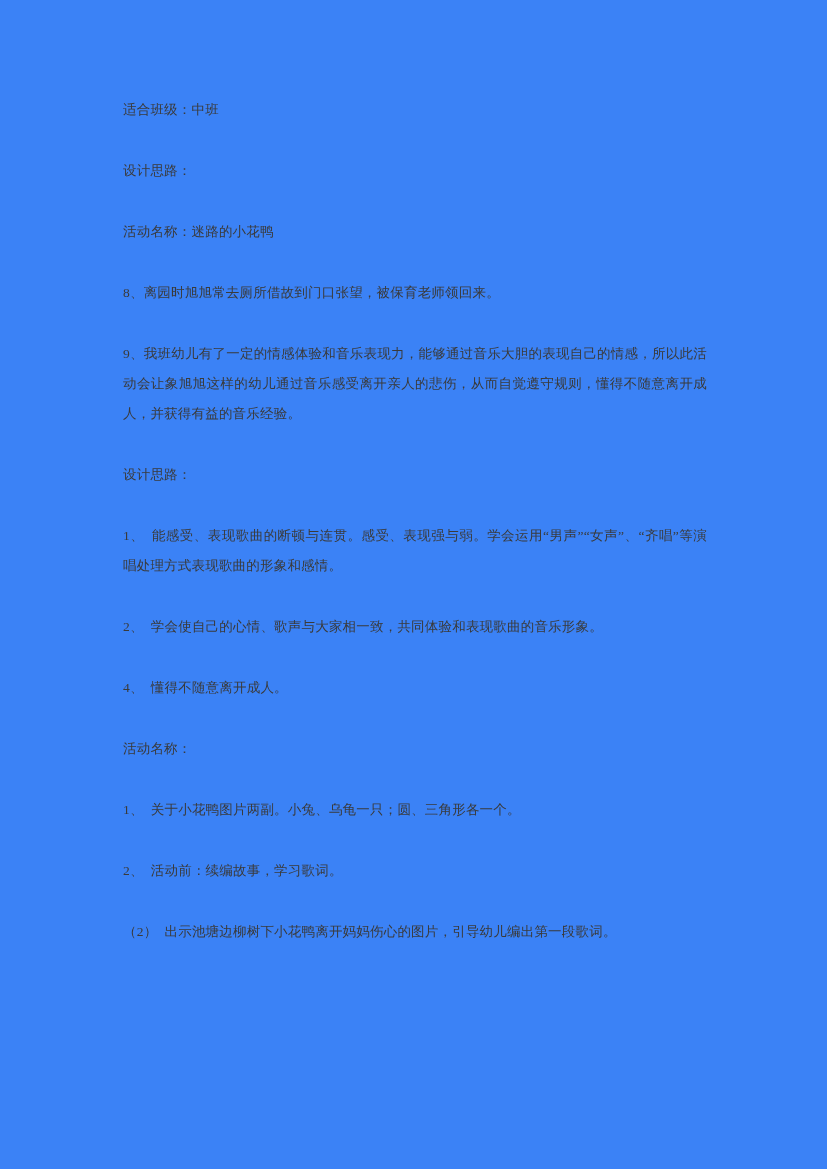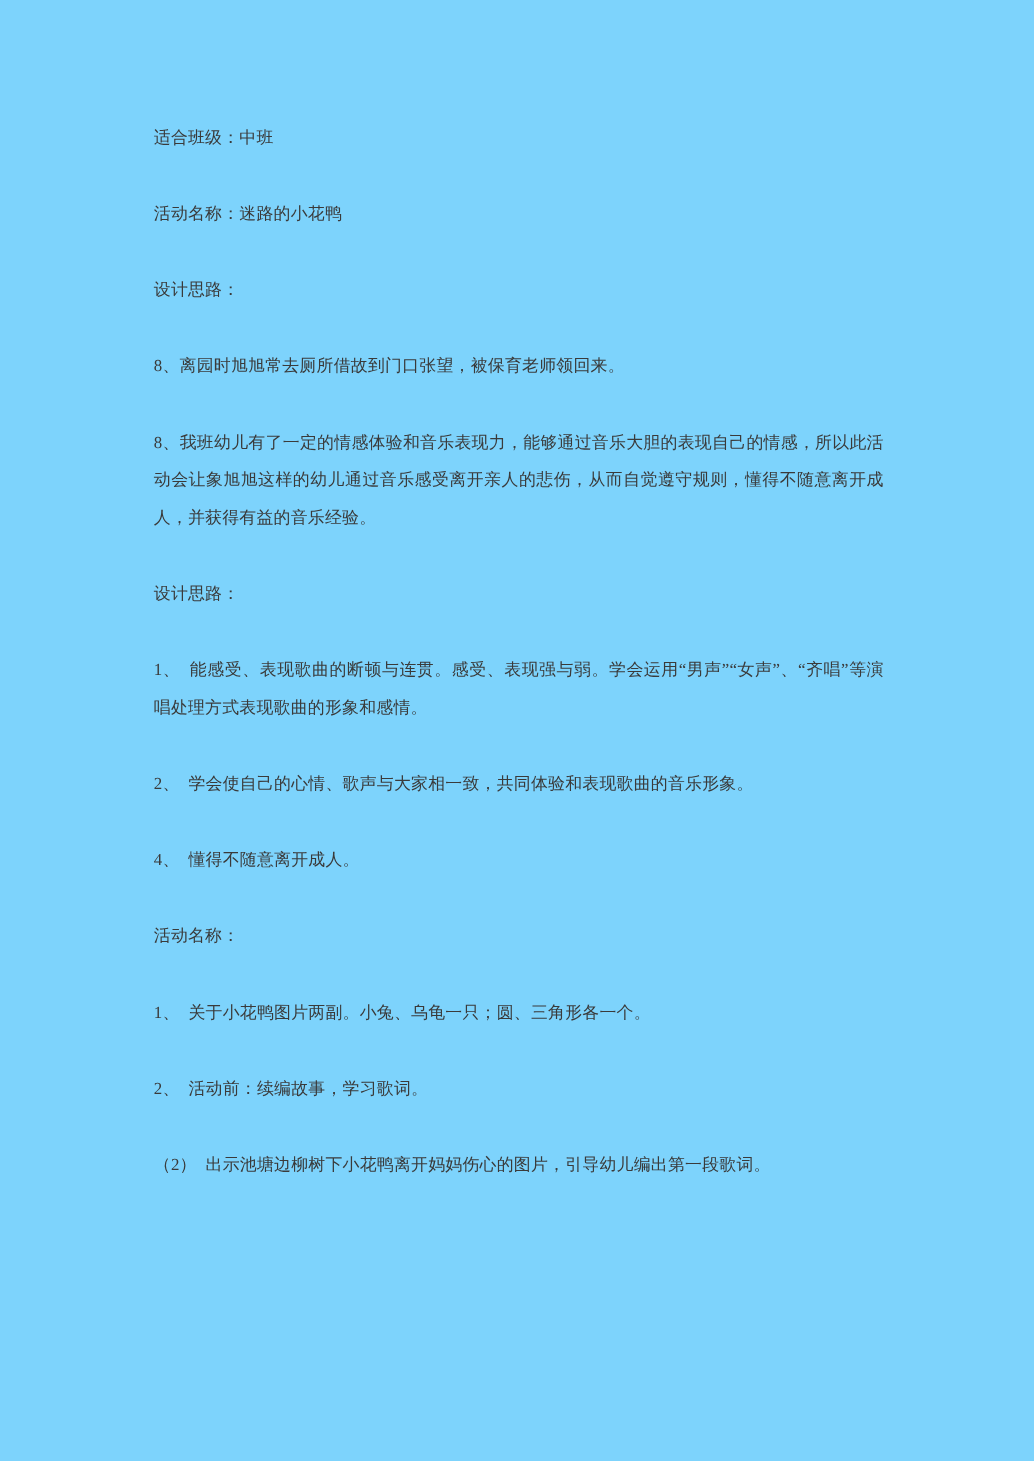--- a/index.html
+++ b/index.html
@@ -10,43 +10,43 @@
   body {
     width: 827px;
     height: 1169px;
     overflow: hidden;
     position: relative;
   }
   .doc-page {
     box-sizing: border-box;
     width: 827px;
     height: 1169px;
-    background: #7dd3fc;
+    background: #3b82f6;
     padding: 95px 120px 0 123px;
   }
   .doc-page p.para {
     margin: 0 0 31px 0;
     font-family: "Liberation Serif", "DejaVu Serif", serif;
     font-size: 13.5px;
     line-height: 30px;
     color: #3a3a3a;
     white-space: pre-wrap;
     text-align: justify;
     letter-spacing: 0.2px;
   }
 </style>
 </head>
 <body>
 
 <div class="doc-page">
   <p class="para">适合班级：中班</p>
+  <p class="para">设计思路：</p>
   <p class="para">活动名称：迷路的小花鸭</p>
-  <p class="para">设计思路：</p>
   <p class="para">8、离园时旭旭常去厕所借故到门口张望，被保育老师领回来。</p>
-  <p class="para">8、我班幼儿有了一定的情感体验和音乐表现力，能够通过音乐大胆的表现自己的情感，所以此活动会让象旭旭这样的幼儿通过音乐感受离开亲人的悲伤，从而自觉遵守规则，懂得不随意离开成人，并获得有益的音乐经验。</p>
+  <p class="para">9、我班幼儿有了一定的情感体验和音乐表现力，能够通过音乐大胆的表现自己的情感，所以此活动会让象旭旭这样的幼儿通过音乐感受离开亲人的悲伤，从而自觉遵守规则，懂得不随意离开成人，并获得有益的音乐经验。</p>
   <p class="para">设计思路：</p>
   <p class="para">1、  能感受、表现歌曲的断顿与连贯。感受、表现强与弱。学会运用“男声”“女声”、“齐唱”等演唱处理方式表现歌曲的形象和感情。</p>
   <p class="para">2、  学会使自己的心情、歌声与大家相一致，共同体验和表现歌曲的音乐形象。</p>
   <p class="para">4、  懂得不随意离开成人。</p>
   <p class="para">活动名称：</p>
   <p class="para">1、  关于小花鸭图片两副。小兔、乌龟一只；圆、三角形各一个。</p>
   <p class="para">2、  活动前：续编故事，学习歌词。</p>
   <p class="para">（2）  出示池塘边柳树下小花鸭离开妈妈伤心的图片，引导幼儿编出第一段歌词。</p>
 </div>
 

